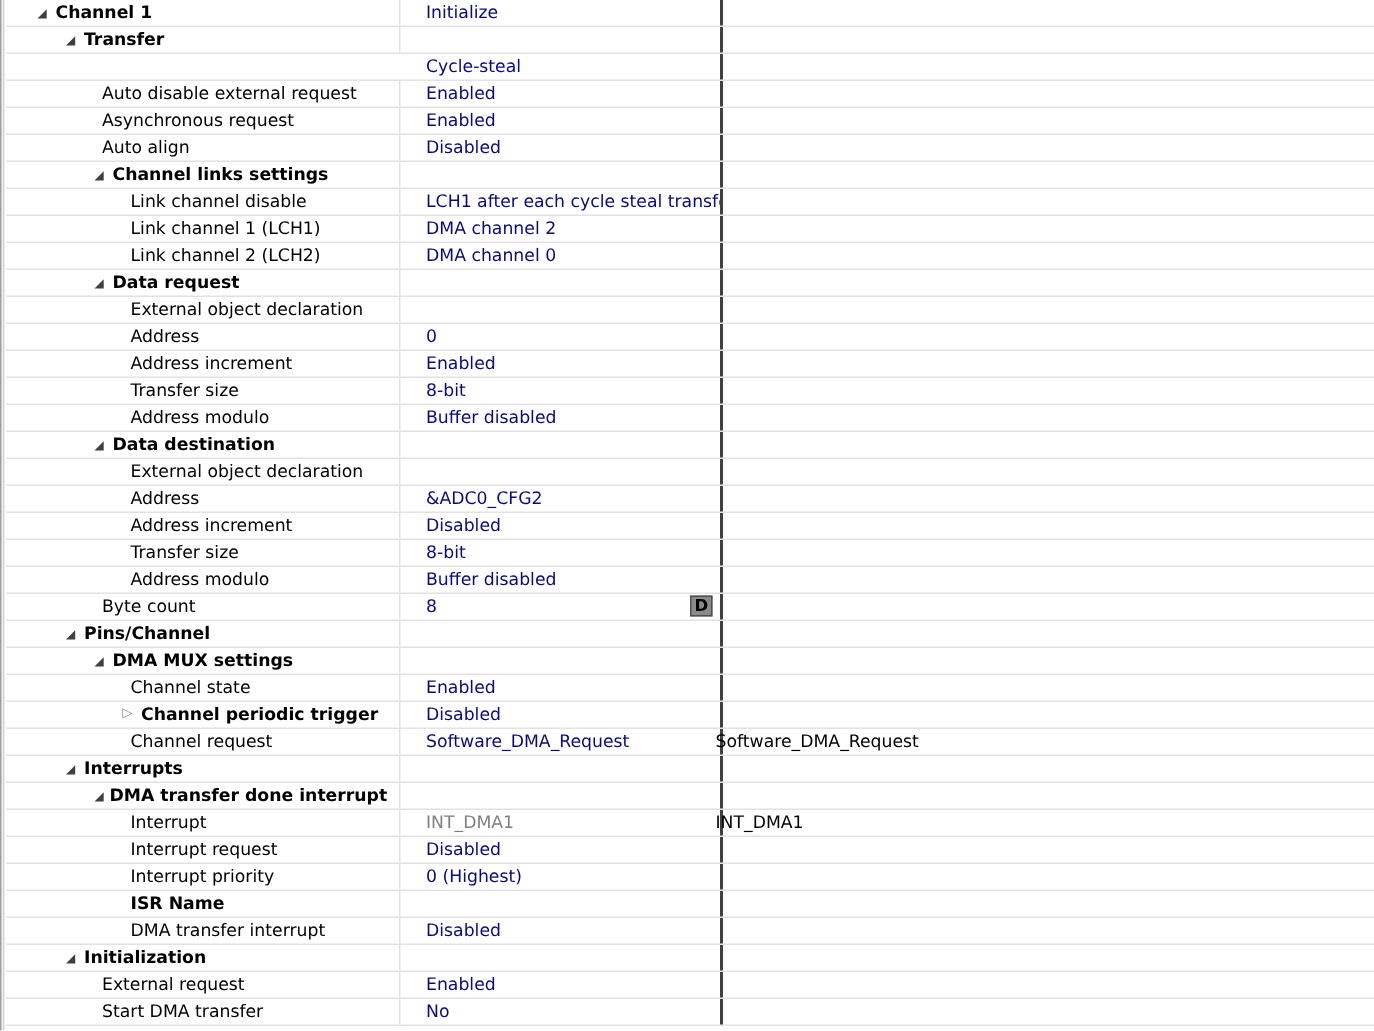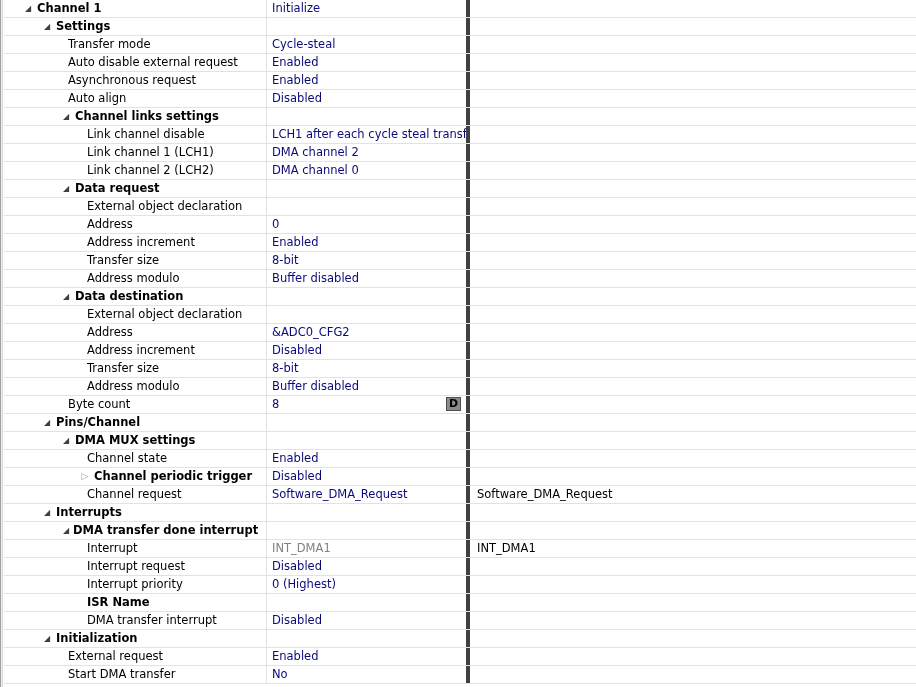--- a/index.html
+++ b/index.html
@@ -4,21 +4,21 @@
 <style>
   html, body { margin:0; padding:0; background:#ffffff; }
   body { width:916px; height:687px; overflow:hidden; position:relative;
          font-family:"DejaVu Sans", "Liberation Sans", sans-serif; font-size:11.5px; }
   .leftbar { position:absolute; left:0; top:0; width:3px; height:687px;
              border-left:1px solid #a0a0a0; border-right:1px solid #d8d8d8; background:#f0f0f0; box-sizing:border-box; }
   .grid { position:absolute; left:4px; top:0; width:912px; }
   .row { position:relative; height:18px; border-bottom:1px solid #e2e2e2; box-sizing:border-box; }
   .cell { position:absolute; top:0; height:17px; line-height:17px; white-space:nowrap; overflow:hidden; }
   .c-name { left:0; width:263px; border-right:1px solid #e2e2e2; box-sizing:border-box; color:#000; }
-  .c-val { left:262px; width:204px; border-right:4px solid #404040; box-sizing:border-box; padding-left:6px; color:#0a0a78; }
+  .c-val { left:274px; width:204px; border-right:2px solid #404040; box-sizing:border-box; padding-left:6px; color:#0a0a78; }
   .c-extra { left:467px; width:445px; padding-left:6px; color:#000; }
   .name-inner { display:inline-block; }
   .bold { font-weight:bold; }
   .tri { display:inline-block; width:12px; font-size:8px; color:#404040; text-align:center; vertical-align:top; }
   .tri.closed { color:#9a9a9a; font-size:9px; }
   .grey { color:#808080 !important; }
   .dbtn { position:absolute; right:5px; top:1px; width:15px; height:14px; background:#8a8a8a;
           border:1px solid #505050; box-sizing:border-box; font-weight:bold; font-size:11px;
           line-height:12px; text-align:center; color:#000; cursor:pointer; }
 </style>
@@ -26,26 +26,25 @@
 <body>
 
 <div class="leftbar"></div>
 <div class="grid" id="grid">
     <div class="row">
       <div class="cell c-name"><span class="tri" style="margin-left: 18px;">◢</span><span class="name-inner bold" style="margin-left: 3px;">Channel 1</span></div>
       <div class="cell c-val"><span>Initialize</span></div>
       <div class="cell c-extra"></div>
     </div>
     <div class="row">
-      <div class="cell c-name"><span class="tri" style="margin-left: 37px;">◢</span><span class="name-inner bold" style="margin-left: 3px;">Settings</span></div>
-      <div class="cell c-val"><span></span></div>
-      <div class="cell c-extra"></div>
-    </div>
-    <div class="row">
-      <div class="cell c-name"><span class="name-inner" style="margin-left: 64px;">Transfer mode</span></div>
+      <div class="cell c-name"><span class="tri" style="margin-left: 37px;">◢</span><span class="name-inner bold" style="margin-left: 3px;">Transfer</span></div>
+      <div class="cell c-val"><span></span></div>
+      <div class="cell c-extra"></div>
+    </div>
+    <div class="row">
       <div class="cell c-val"><span>Cycle-steal</span></div>
       <div class="cell c-extra"></div>
     </div>
     <div class="row">
       <div class="cell c-name"><span class="name-inner" style="margin-left: 64px;">Auto disable external request</span></div>
       <div class="cell c-val"><span>Enabled</span></div>
       <div class="cell c-extra"></div>
     </div>
     <div class="row">
       <div class="cell c-name"><span class="name-inner" style="margin-left: 64px;">Asynchronous request</span></div>

